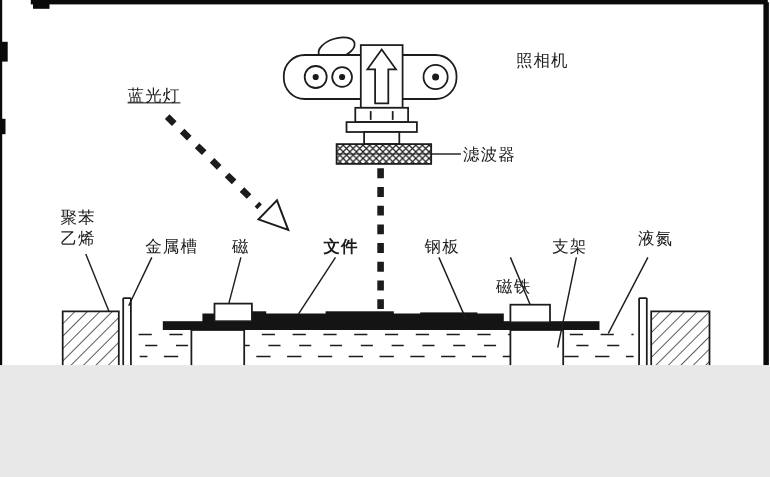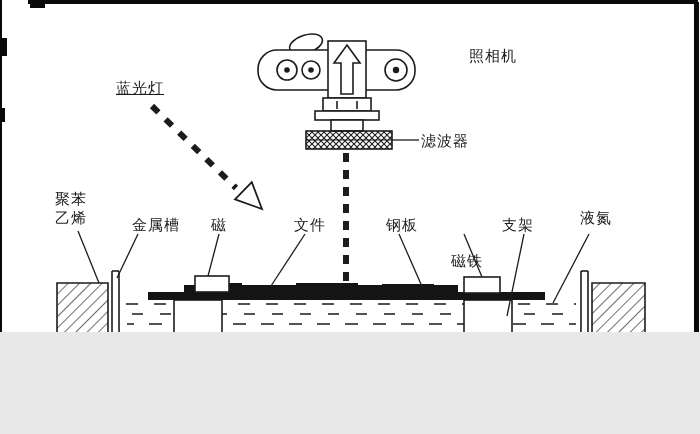--- a/index.html
+++ b/index.html
@@ -115,19 +115,19 @@
     </g>
   </svg>
 
   <div class="label" style="left:469px;top:46px;">照相机</div>
   <div class="label" style="left:116px;top:78px;text-decoration:underline;">蓝光灯</div>
   <div class="label" style="left:421px;top:131px;">滤波器</div>
   <div class="label" style="left:55px;top:189px;">聚苯
 乙烯</div>
   <div class="label" style="left:132px;top:215px;">金属槽</div>
   <div class="label" style="left:211px;top:215px;">磁</div>
-  <div class="label" style="left:294px;top:215px;">文件</div>
+  <div class="label" style="left:294px;top:215px;font-weight:bold;">文件</div>
   <div class="label" style="left:386px;top:215px;">钢板</div>
   <div class="label" style="left:451px;top:215px;margin-top:36px;">磁铁</div>
   <div class="label" style="left:502px;top:215px;">支架</div>
   <div class="label" style="left:580px;top:208px;">液氮</div>
 
 </div>
 
 </body></html>

